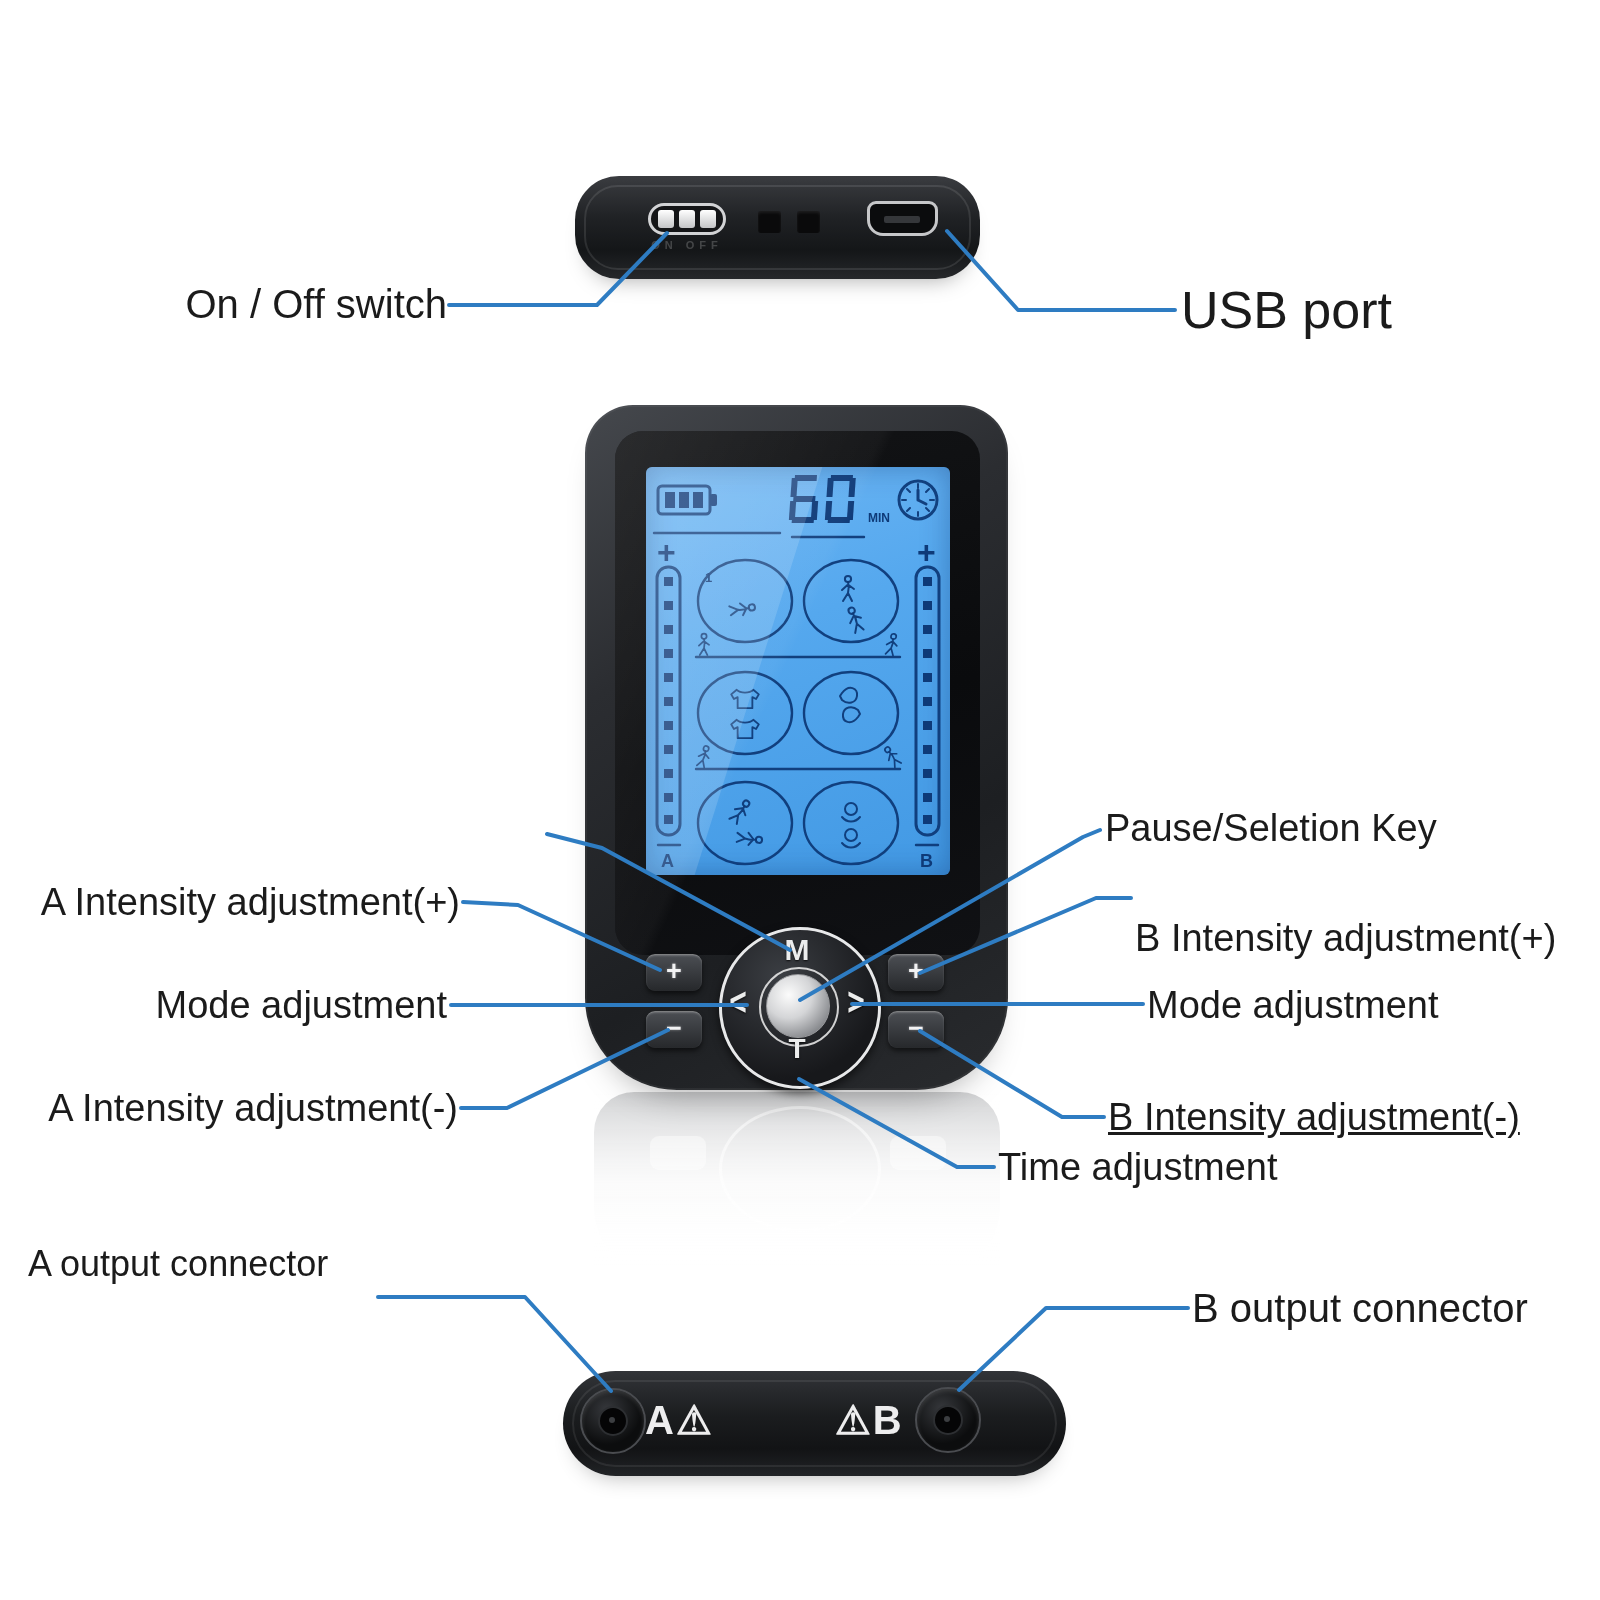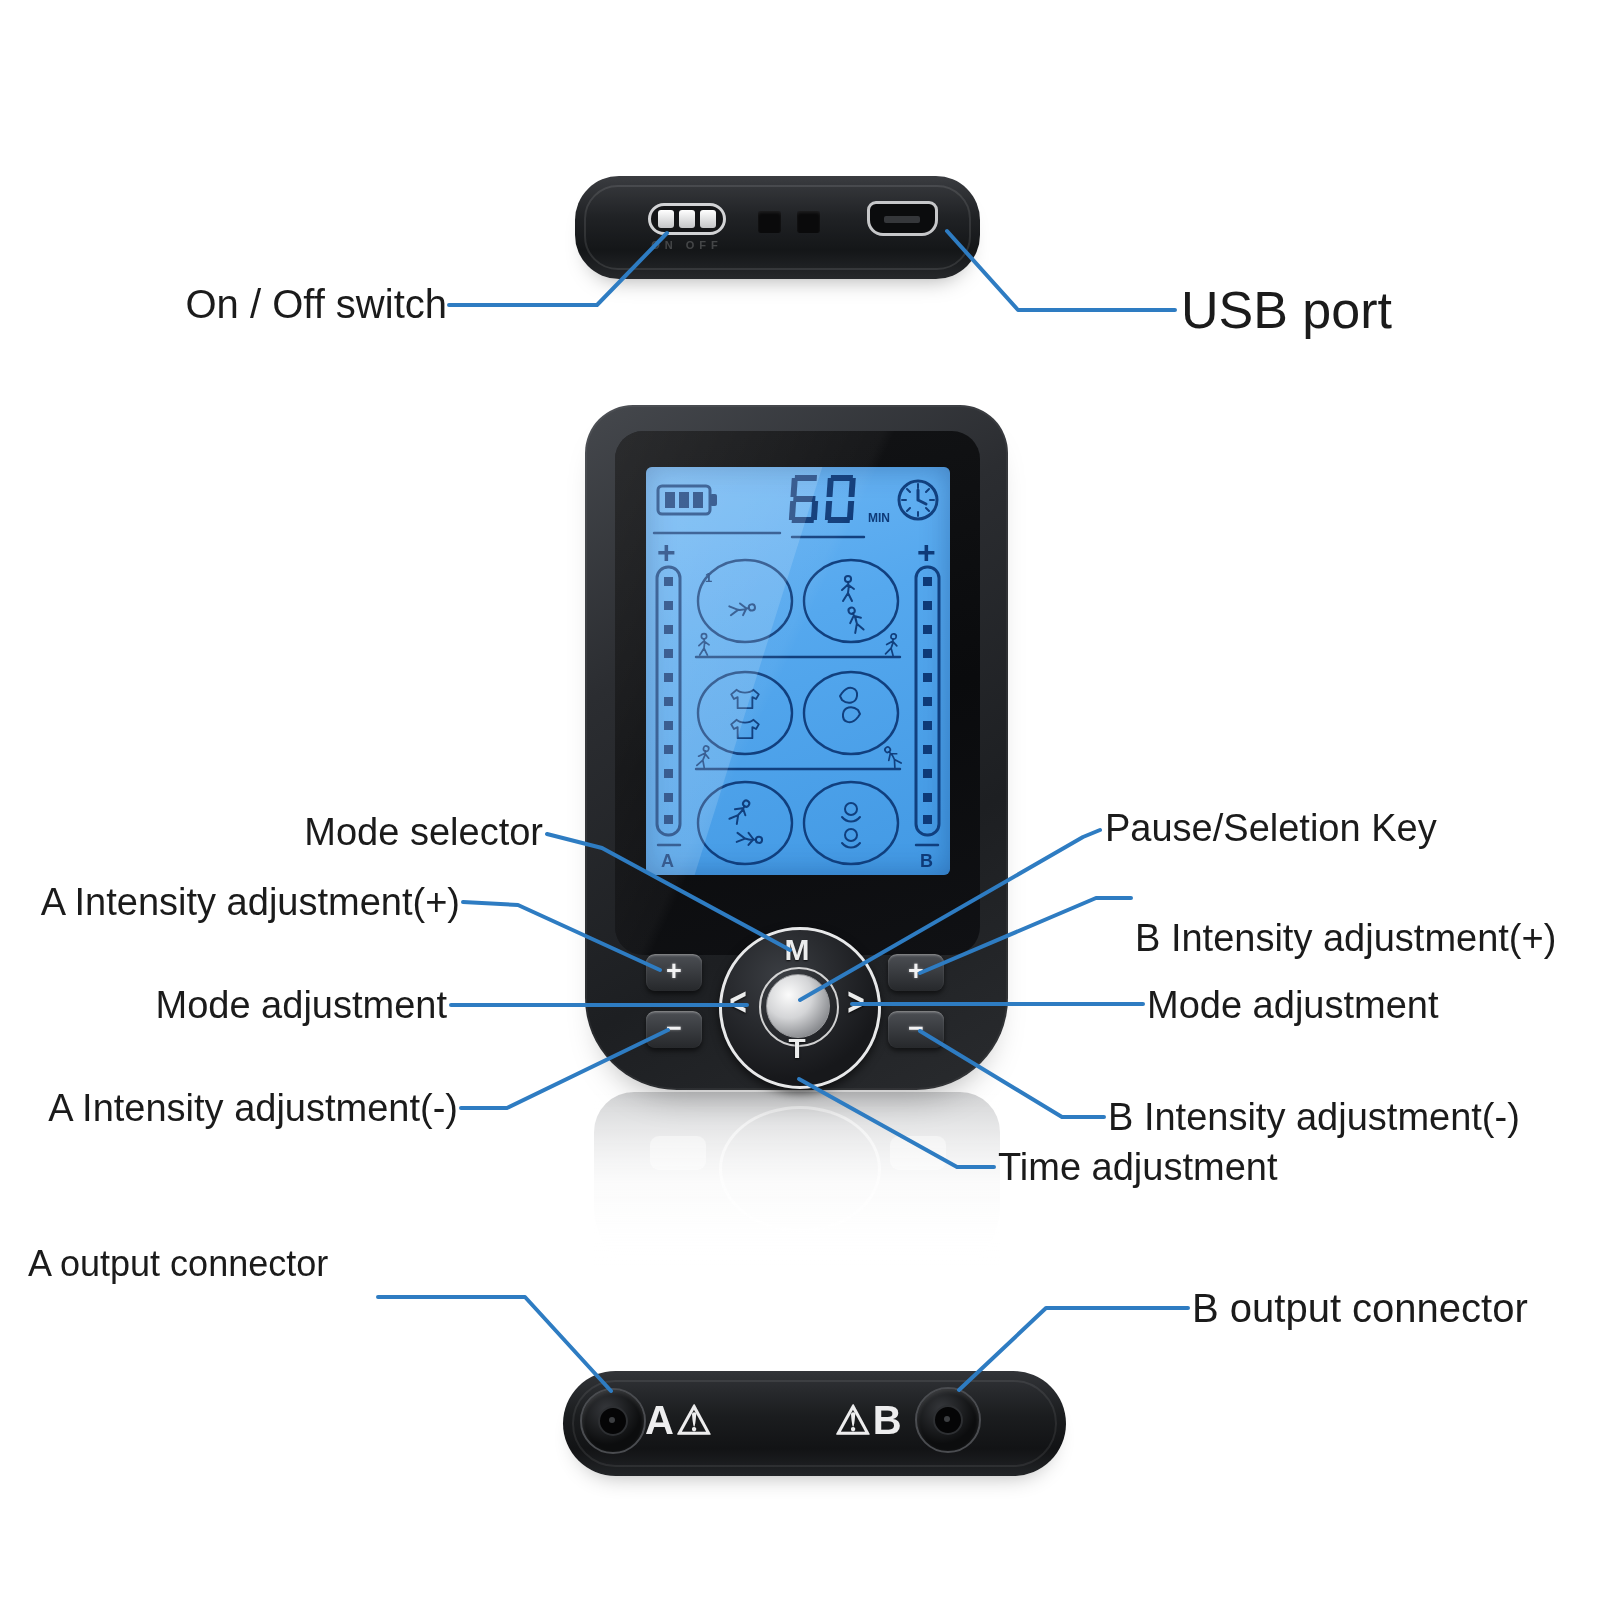--- a/index.html
+++ b/index.html
@@ -11,21 +11,21 @@
   .lbl.r{text-align:right;}
   #lbl-onoff{right:1153px;top:280px;font-size:40px;}
   #lbl-usb{left:1181px;top:286px;font-size:52px;}
   #lbl-modesel{right:1057px;top:808px;}
   #lbl-aplus{right:1140px;top:878px;}
   #lbl-modeL{right:1153px;top:981px;}
   #lbl-aminus{right:1142px;top:1084px;}
   #lbl-pause{left:1105px;top:804px;}
   #lbl-bplus{left:1135px;top:874px;margin-top:40px;}
   #lbl-modeR{left:1147px;top:981px;}
-  #lbl-bminus{left:1108px;top:1093px;}
+  #lbl-bminus{left:1108px;top:1093px;text-decoration:underline;}
   #lbl-time{left:998px;top:1143px;}
   #lbl-aout{left:28px;top:1240px;font-size:36px;}
   #lbl-bout{left:1192px;top:1284px;font-size:40px;}
 
   
   .leaders{position:absolute;left:0;top:0;z-index:30;pointer-events:none;}
   .leaders polyline{fill:none;stroke:#2e7cc2;stroke-width:4;stroke-linejoin:round;stroke-linecap:round;}
 
   
   .top-bar{position:absolute;left:575px;top:176px;width:405px;height:103px;border-radius:44px;
@@ -130,21 +130,20 @@
     <polyline points="920,973 1096,898 1131,898"></polyline>
     <polyline points="852,1004 1143,1004"></polyline>
     <polyline points="920,1031 1062,1117 1104,1117"></polyline>
     <polyline points="799,1079 957,1167 994,1167"></polyline>
     <polyline points="378,1297 525,1297 611,1391"></polyline>
     <polyline points="1188,1308 1046,1308 959,1390"></polyline>
   </svg>
 
   <div class="lbl r" id="lbl-onoff">On / Off switch</div>
   <div class="lbl" id="lbl-usb">USB port</div>
-  <div class="lbl r" id="lbl-modesel">Mode selector</div>
   <div class="lbl r" id="lbl-aplus">A Intensity adjustment(+)</div>
   <div class="lbl r" id="lbl-modeL">Mode adjustment</div>
   <div class="lbl r" id="lbl-aminus">A Intensity adjustment(-)</div>
   <div class="lbl" id="lbl-pause">Pause/Seletion Key</div>
   <div class="lbl" id="lbl-bplus">B Intensity adjustment(+)</div>
   <div class="lbl" id="lbl-modeR">Mode adjustment</div>
   <div class="lbl" id="lbl-bminus">B Intensity adjustment(-)</div>
   <div class="lbl" id="lbl-time">Time adjustment</div>
   <div class="lbl" id="lbl-aout">A output connector</div>
   <div class="lbl" id="lbl-bout">B output connector</div>

